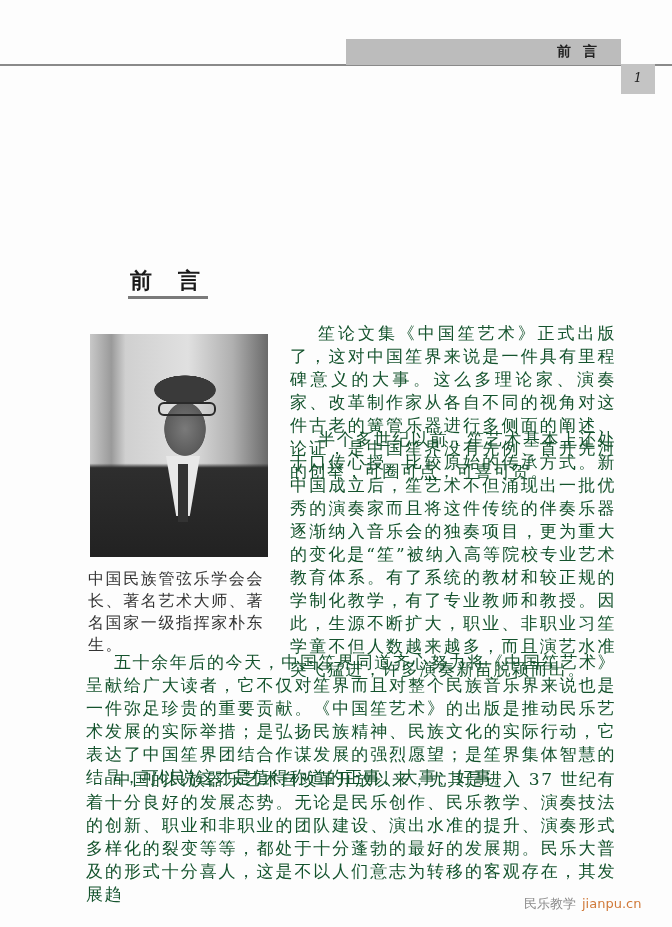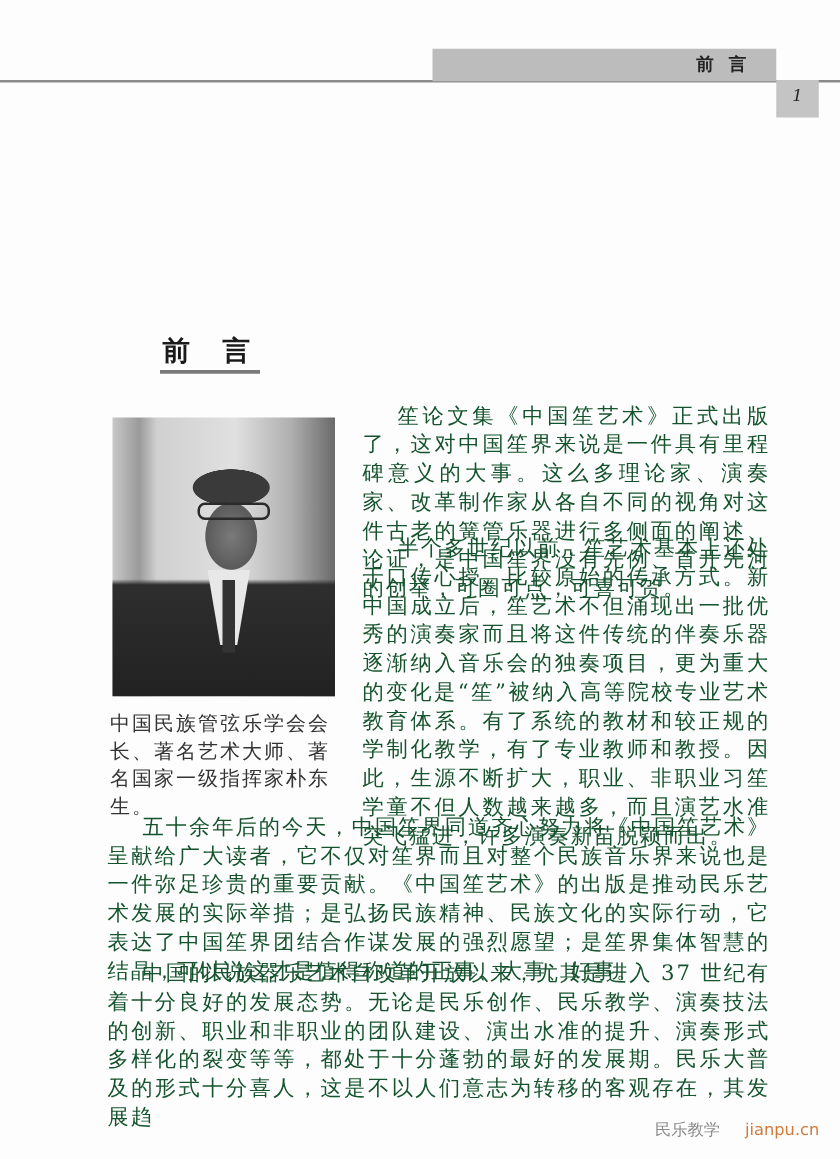--- a/index.html
+++ b/index.html
@@ -66,21 +66,21 @@
   .para {
     position: absolute; font-size: 17px; line-height: 23px;
     letter-spacing: 1.5px; text-align: justify; color: #14532d;
   }
   .p-right { left: 290px; width: 326px; text-indent: 28px; }
   .p-full { left: 86px; width: 530px; text-indent: 28px; }
   .watermark {
     position: absolute; left: 524px; top: 895px;
     font-family: "DejaVu Sans", sans-serif; font-size: 13px; color: #8a8a8a;
   }
-  .watermark .wm-url { color: #d07a3a; margin-left: 20px; }
+  .watermark .wm-url { color: #d07a3a; margin-left: 6px; }
 </style>
 </head>
 <body>
 
 <div class="header-rule"></div>
 <div class="header-tab">
   <span class="header-tab-title">前言</span>
 </div>
 <div class="page-num-box">
   <div class="page-num">1</div>

